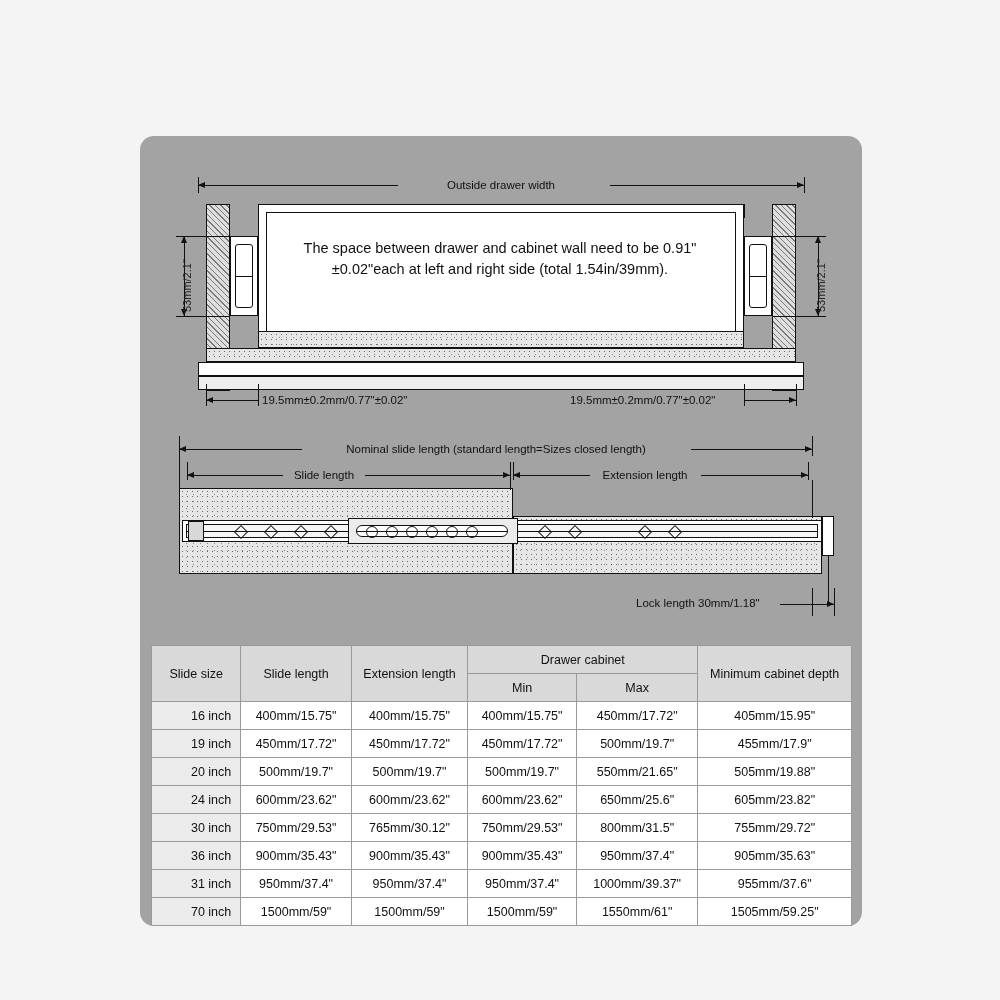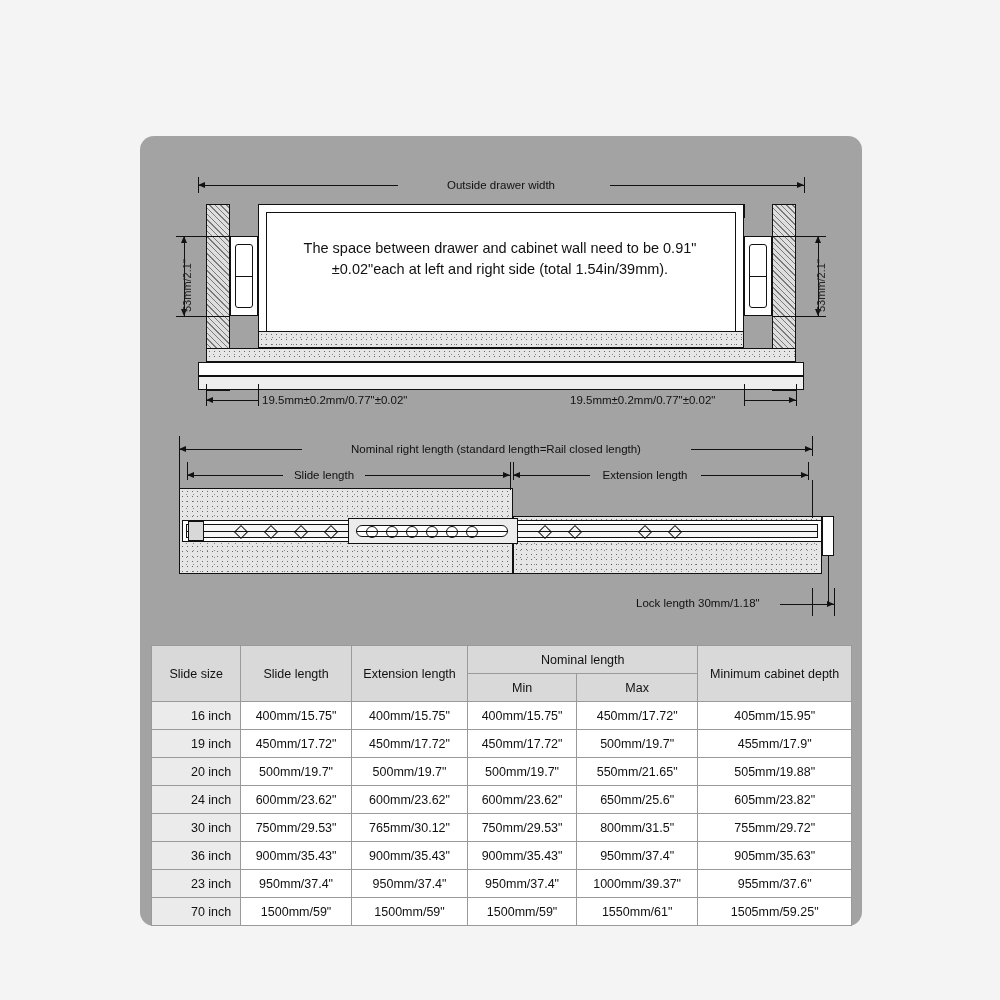--- a/index.html
+++ b/index.html
@@ -227,21 +227,21 @@
     </div>
 
     <div>
 
       <div class="ln vl" style="left:39px; top:300px; height:20px;"></div>
       <div class="ln vl" style="left:672px; top:300px; height:20px;"></div>
       <div class="ln hl" style="left:39px; top:313px; width:123px;"></div>
       <div class="ln hl" style="left:551px; top:313px; width:121px;"></div>
       <div class="arrowL" style="left:39px; top:310px;"></div>
       <div class="arrowR" style="left:665px; top:310px;"></div>
-      <div class="lbl c" style="left:356px; top:307px;">Nominal right length (standard length=Rail closed length)</div>
+      <div class="lbl c" style="left:356px; top:307px;">Nominal slide length (standard length=Sizes closed length)</div>
 
       <div class="ln vl" style="left:47px; top:326px; height:18px;"></div>
       <div class="ln vl" style="left:370px; top:326px; height:18px;"></div>
       <div class="ln hl" style="left:47px; top:339px; width:96px;"></div>
       <div class="ln hl" style="left:225px; top:339px; width:145px;"></div>
       <div class="arrowL" style="left:47px; top:336px;"></div>
       <div class="arrowR" style="left:363px; top:336px;"></div>
       <div class="lbl c" style="left:184px; top:333px;">Slide length</div>
 
       <div class="ln vl" style="left:373px; top:326px; height:18px;"></div>
@@ -295,21 +295,21 @@
     </div>
 
   </div>
 
   <table class="spec">
     <thead>
       <tr>
         <th class="col-size" rowspan="2">Slide size</th>
         <th class="col-slide" rowspan="2">Slide length</th>
         <th class="col-ext" rowspan="2">Extension length</th>
-        <th colspan="2">Nominal length</th>
+        <th colspan="2">Drawer cabinet</th>
         <th class="col-depth" rowspan="2">Minimum cabinet depth</th>
       </tr>
       <tr>
         <th class="col-dmin">Min</th>
         <th class="col-dmax">Max</th>
       </tr>
     </thead>
     <tbody>
       <tr>
         <td>16 inch</td>
@@ -353,21 +353,21 @@
       </tr>
       <tr>
         <td>36 inch</td>
         <td>900mm/35.43"</td>
         <td>900mm/35.43"</td>
         <td>900mm/35.43"</td>
         <td>950mm/37.4"</td>
         <td>905mm/35.63"</td>
       </tr>
       <tr>
-        <td>23 inch</td>
+        <td>31 inch</td>
         <td>950mm/37.4"</td>
         <td>950mm/37.4"</td>
         <td>950mm/37.4"</td>
         <td>1000mm/39.37"</td>
         <td>955mm/37.6"</td>
       </tr>
       <tr>
         <td>70 inch</td>
         <td>1500mm/59"</td>
         <td>1500mm/59"</td>

